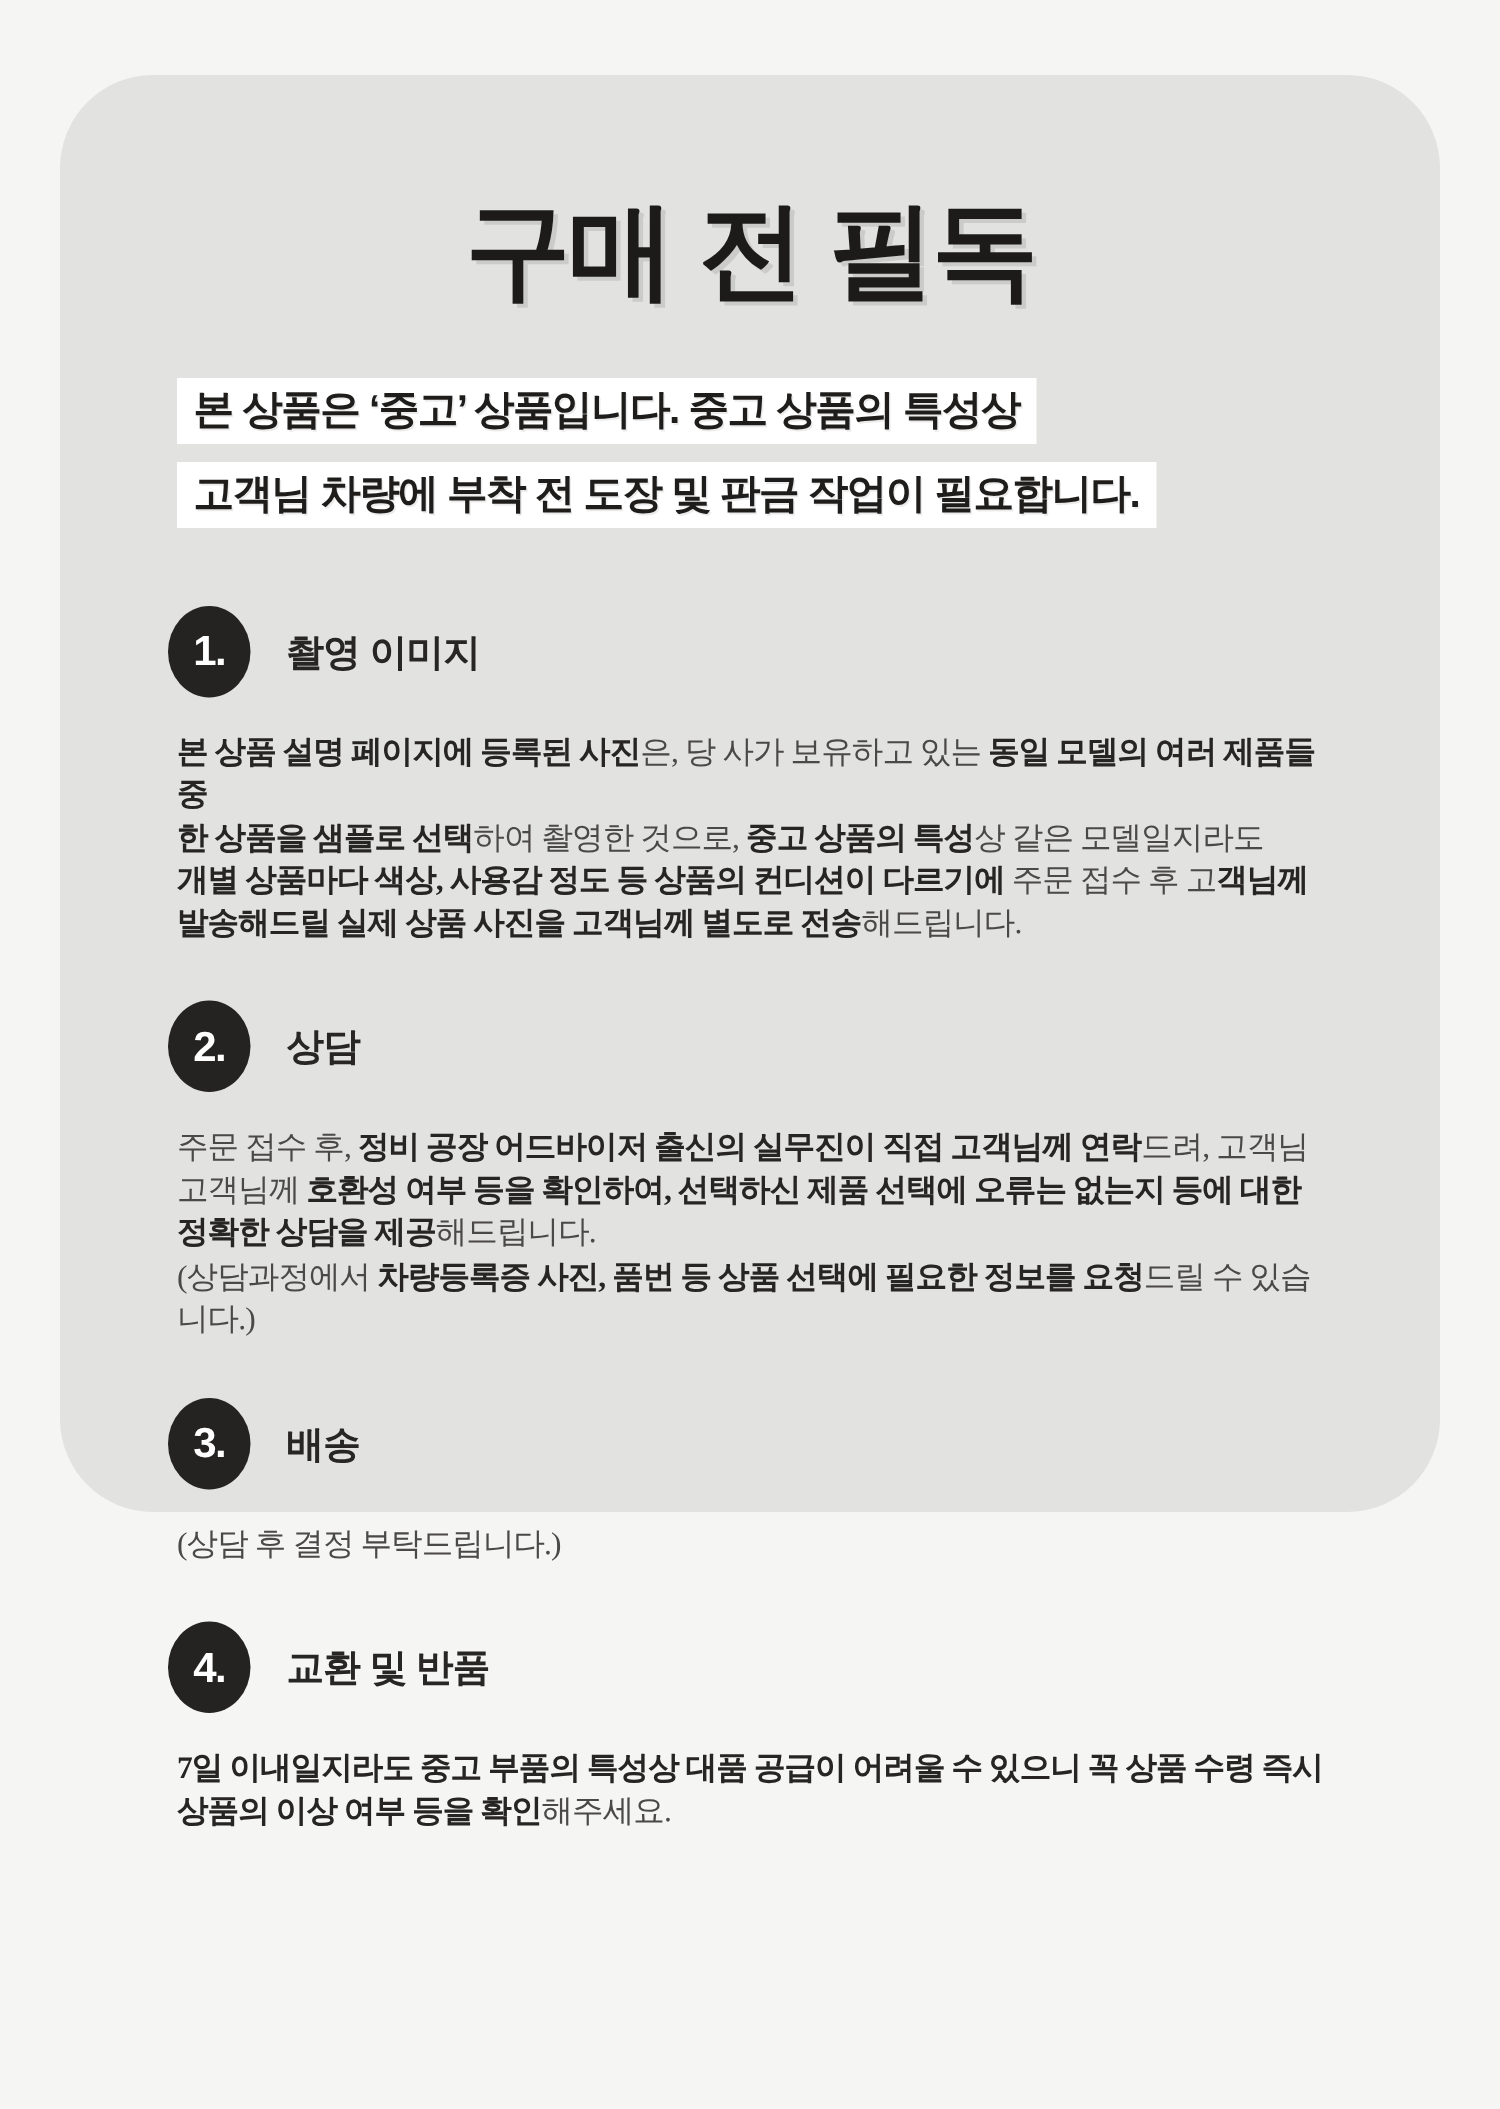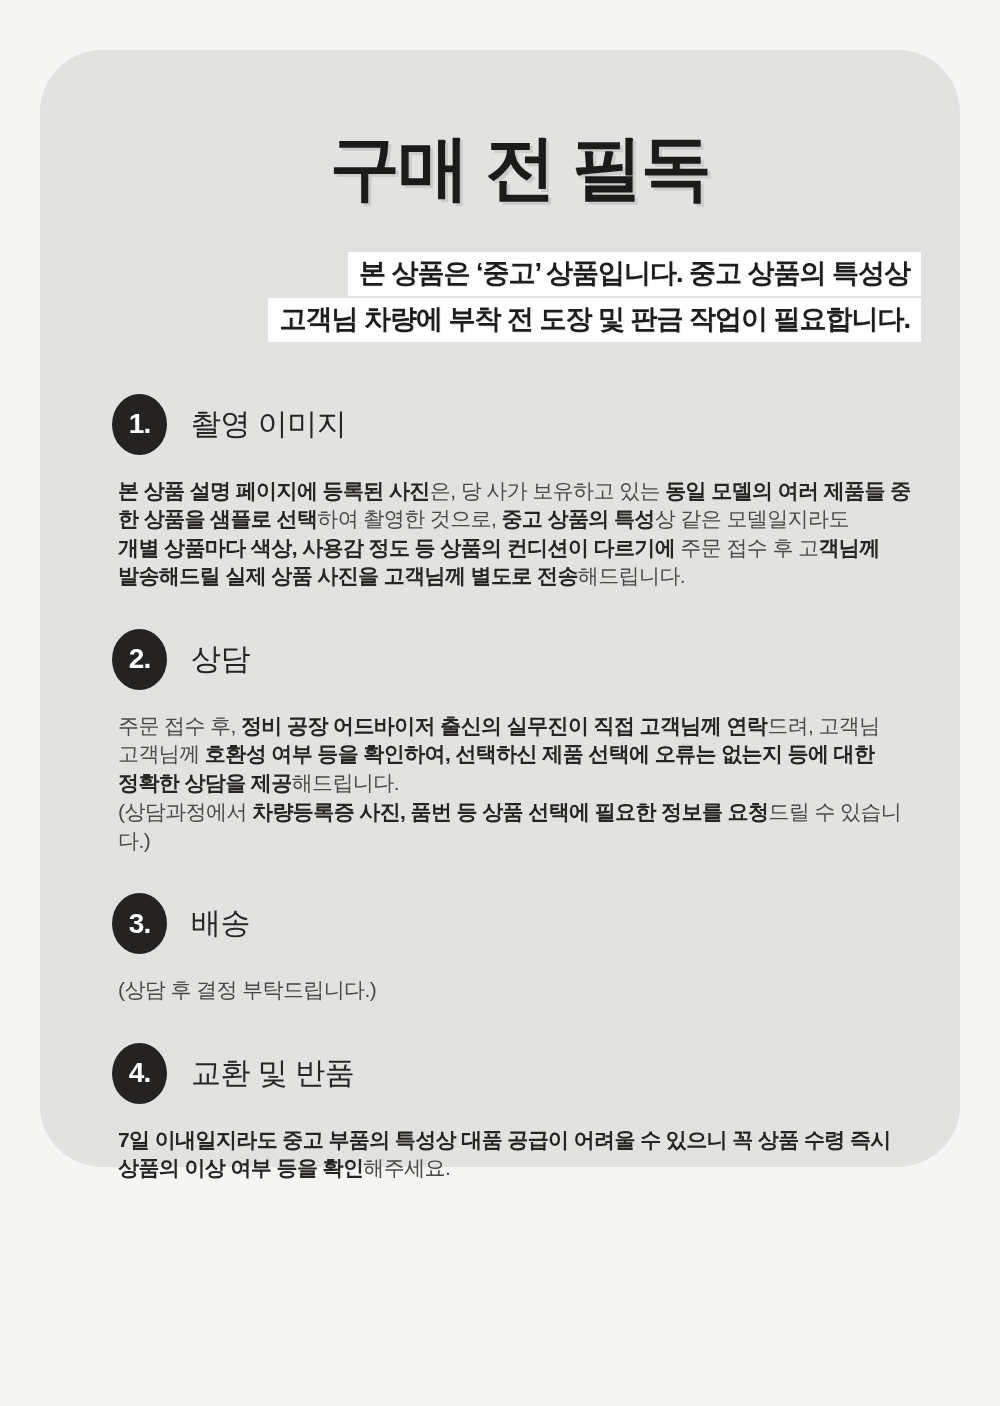--- a/index.html
+++ b/index.html
@@ -11,41 +11,41 @@
     height: 1406px;
     position: relative;
     background: var(--page-bg, #f5f5f4);
     font-family: "Liberation Sans", "DejaVu Sans", sans-serif;
   }
   .card {
     position: absolute;
     left: 40px;
     top: 50px;
     width: 920px;
-    height: 1117px;
+    height: 958px;
     box-sizing: border-box;
     background: var(--card-bg, #e2e2e1);
     border-radius: 62px;
-    padding: 78px 39px 0 78px;
+    padding: 78px 78px 0 78px;
   }
   .title {
     margin: 0;
     text-align: center;
     font-size: 71px;
     line-height: 1.12;
     font-weight: 900;
     letter-spacing: -2px;
     color: var(--title-color, #1c1b1a);
     text-shadow: 3px 3px 0 rgba(0,0,0,0.10);
   }
   .subtitle {
     margin-top: 44px;
-    text-align: right;
+    text-align: left;
   }
-  .subtitle .sub-line-wrap + .sub-line-wrap { margin-top: 2px; }
+  .subtitle .sub-line-wrap + .sub-line-wrap { margin-top: 12px; }
   .hl {
     display: inline-block;
     background: var(--highlight-bg, #ffffff);
     padding: 3px 11px 5px 11px;
     font-size: 27px;
     font-weight: 700;
     letter-spacing: -1px;
     color: var(--subtitle-color, #1e1d1c);
     text-shadow: 1px 1px 0 rgba(0,0,0,0.08);
   }
@@ -70,38 +70,38 @@
     justify-content: center;
   }
   .badge-num {
     color: #ffffff;
     font-size: 28px;
     font-weight: 700;
     letter-spacing: -1px;
   }
   .sec-title {
     margin: 0;
-    font-size: 30px;
-    font-weight: 400;
+    font-size: 25px;
+    font-weight: 700;
     letter-spacing: -0.5px;
     color: var(--heading-color, #272625);
   }
   .para {
     margin: 0;
     font-size: 21px;
     line-height: 28.5px;
     letter-spacing: -0.6px;
     color: var(--text-normal, #4a4947);
   }
   .para + .para { margin-top: 1px; }
   .para b {
     font-weight: 700;
     color: var(--text-bold, #262523);
   }
-  .line { display: block; }
+  .line { display: block; font-family: Liberation Serif, serif; }
 </style>
 </head>
 <body>
 
 <div class="card">
   <h1 class="title">구매 전 필독</h1>
   <div class="subtitle">
     <div class="sub-line-wrap"><span class="hl">본 상품은 ‘중고’ 상품입니다. 중고 상품의 특성상</span></div>
     <div class="sub-line-wrap"><span class="hl">고객님 차량에 부착 전 도장 및 판금 작업이 필요합니다.</span></div>
   </div>

